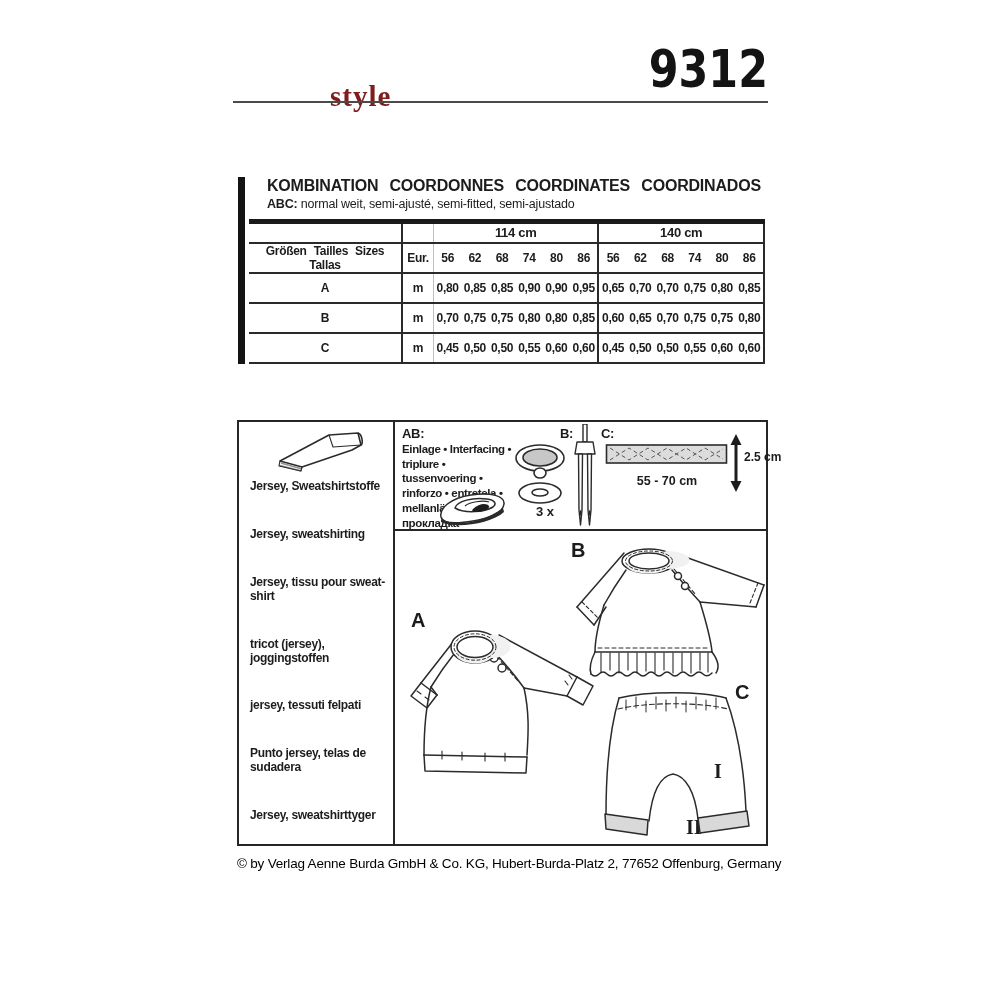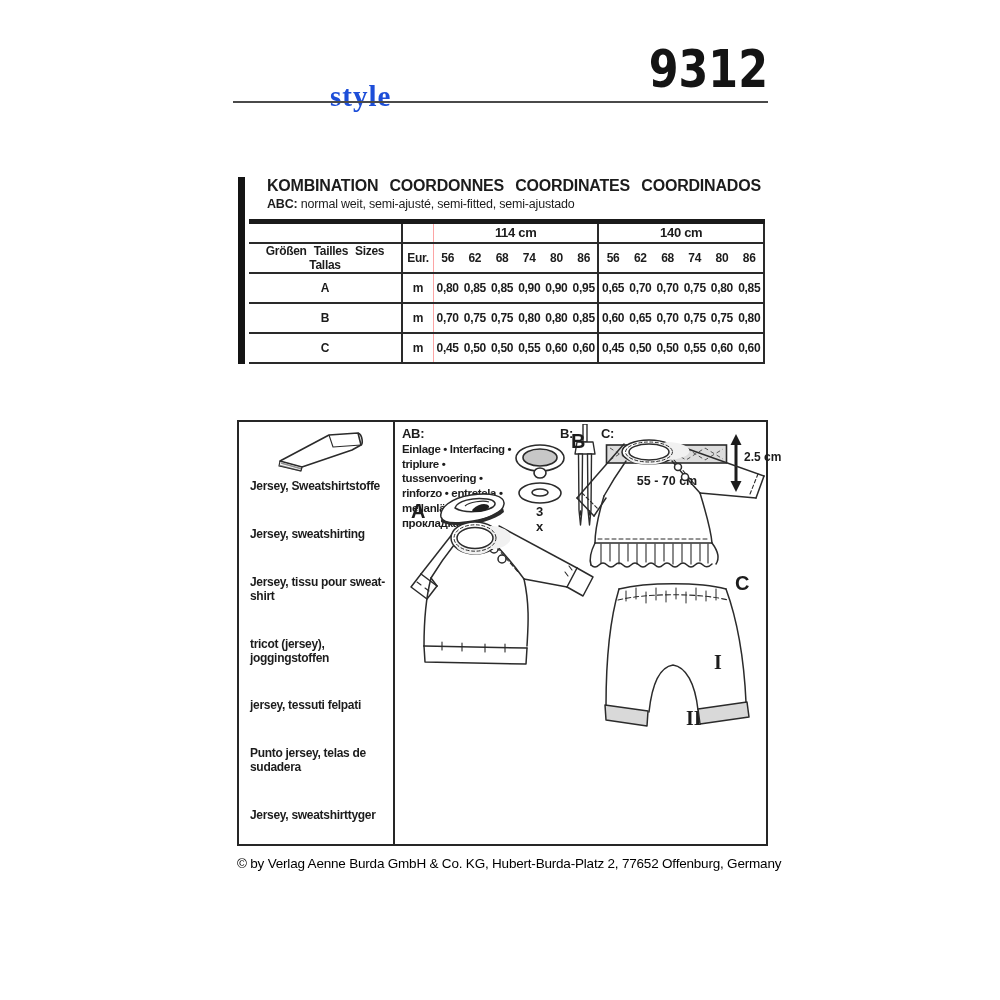--- a/index.html
+++ b/index.html
@@ -3,21 +3,21 @@
 <meta charset="utf-8">
 <style>
   html,body{margin:0;padding:0;background:#fff;}
   .sheet{position:relative;width:1000px;height:1000px;background:#ffffff;overflow:hidden;
          font-family:"Liberation Sans",sans-serif;color:#1c1c1c;}
   
   .brand{position:absolute;left:236px;top:46px;width:200px;height:62px;}
   .brand-burda{font-family:"DejaVu Sans",sans-serif;font-weight:bold;font-size:54px;
                letter-spacing:-3px;line-height:1;color:#141414;}
   .brand-style{position:absolute;left:94px;top:36px;font-family:"Liberation Serif",serif;
-               font-weight:bold;font-size:29px;color:#1d4ed8;letter-spacing:1px;line-height:1;}
+               font-weight:bold;font-size:29px;color:#7f1d1d;letter-spacing:1px;line-height:1;}
   .header-rule{position:absolute;left:233px;top:101px;width:535px;height:2px;background:#4a4a4a;}
   .pattern-number{position:absolute;right:232px;top:44px;font-family:"DejaVu Sans",sans-serif;
                   font-weight:bold;font-size:51px;line-height:1;transform:scaleX(0.84);
                   transform-origin:100% 0;color:#141414;}
   
   .combo{position:absolute;left:238px;top:177px;width:528px;border-left:7px solid #141414;}
   .combo-heading{padding-left:22px;}
   .combo-title{font-size:16px;font-weight:bold;letter-spacing:-0.2px;word-spacing:7px;line-height:1.1;}
   .combo-fit{font-size:12.5px;margin-top:2px;letter-spacing:-0.2px;}
   .combo-fit b{letter-spacing:-0.2px;}
@@ -36,21 +36,21 @@
   tr.r-val td{height:28px;}
   
   .materials-box{position:absolute;left:237px;top:420px;width:531px;height:426px;
                  border:2px solid #262626;box-sizing:border-box;display:flex;}
   .fabric-col{width:156px;box-sizing:border-box;border-right:2px solid #262626;
               padding:2px 6px 6px 11px;}
   .fabric-icon{display:block;margin:2px auto 0 auto;}
   .fabric-item{font-size:12px;font-weight:bold;letter-spacing:-0.3px;line-height:1.16;margin-top:34px;}
   .fabric-item.first{margin-top:8px;}
   .fabric-item.tall{margin-top:26px;}
-  .right-col{flex:1;min-width:0;display:flex;flex-direction:row;position:relative;}
+  .right-col{flex:1;min-width:0;display:flex;flex-direction:column;position:relative;}
   .notions-row{height:109px;box-sizing:border-box;border-bottom:2px solid #262626;position:relative;}
   .n-label{position:absolute;font-size:13px;font-weight:bold;letter-spacing:-0.3px;}
   .ab-label{left:7px;top:4px;}
   .ab-text{position:absolute;left:7px;top:20px;width:113px;font-size:11.5px;font-weight:bold;
            letter-spacing:-0.35px;line-height:1.28;}
   .iron{position:absolute;left:40px;top:66px;}
   .snaps{position:absolute;left:118px;top:20px;}
   .snap-count{position:absolute;left:141px;top:82px;font-size:13px;font-weight:bold;}
   .b-label{left:165px;top:4px;}
   .needle{position:absolute;left:177px;top:2px;}

